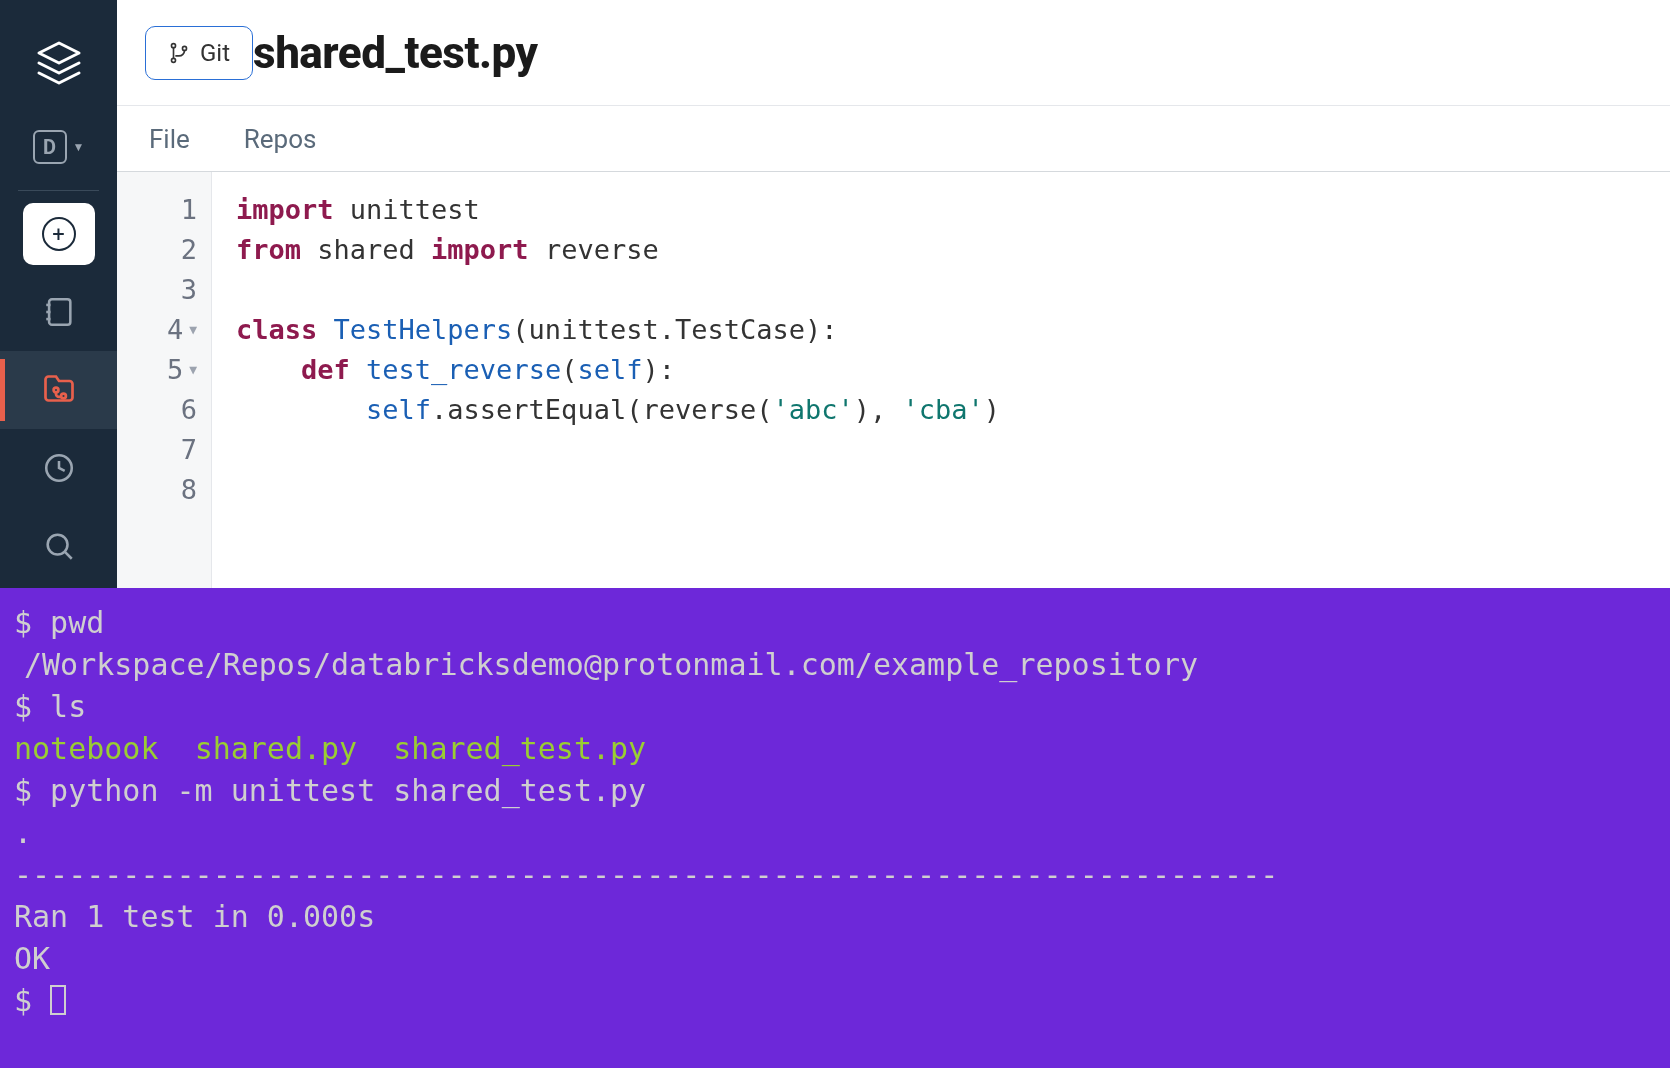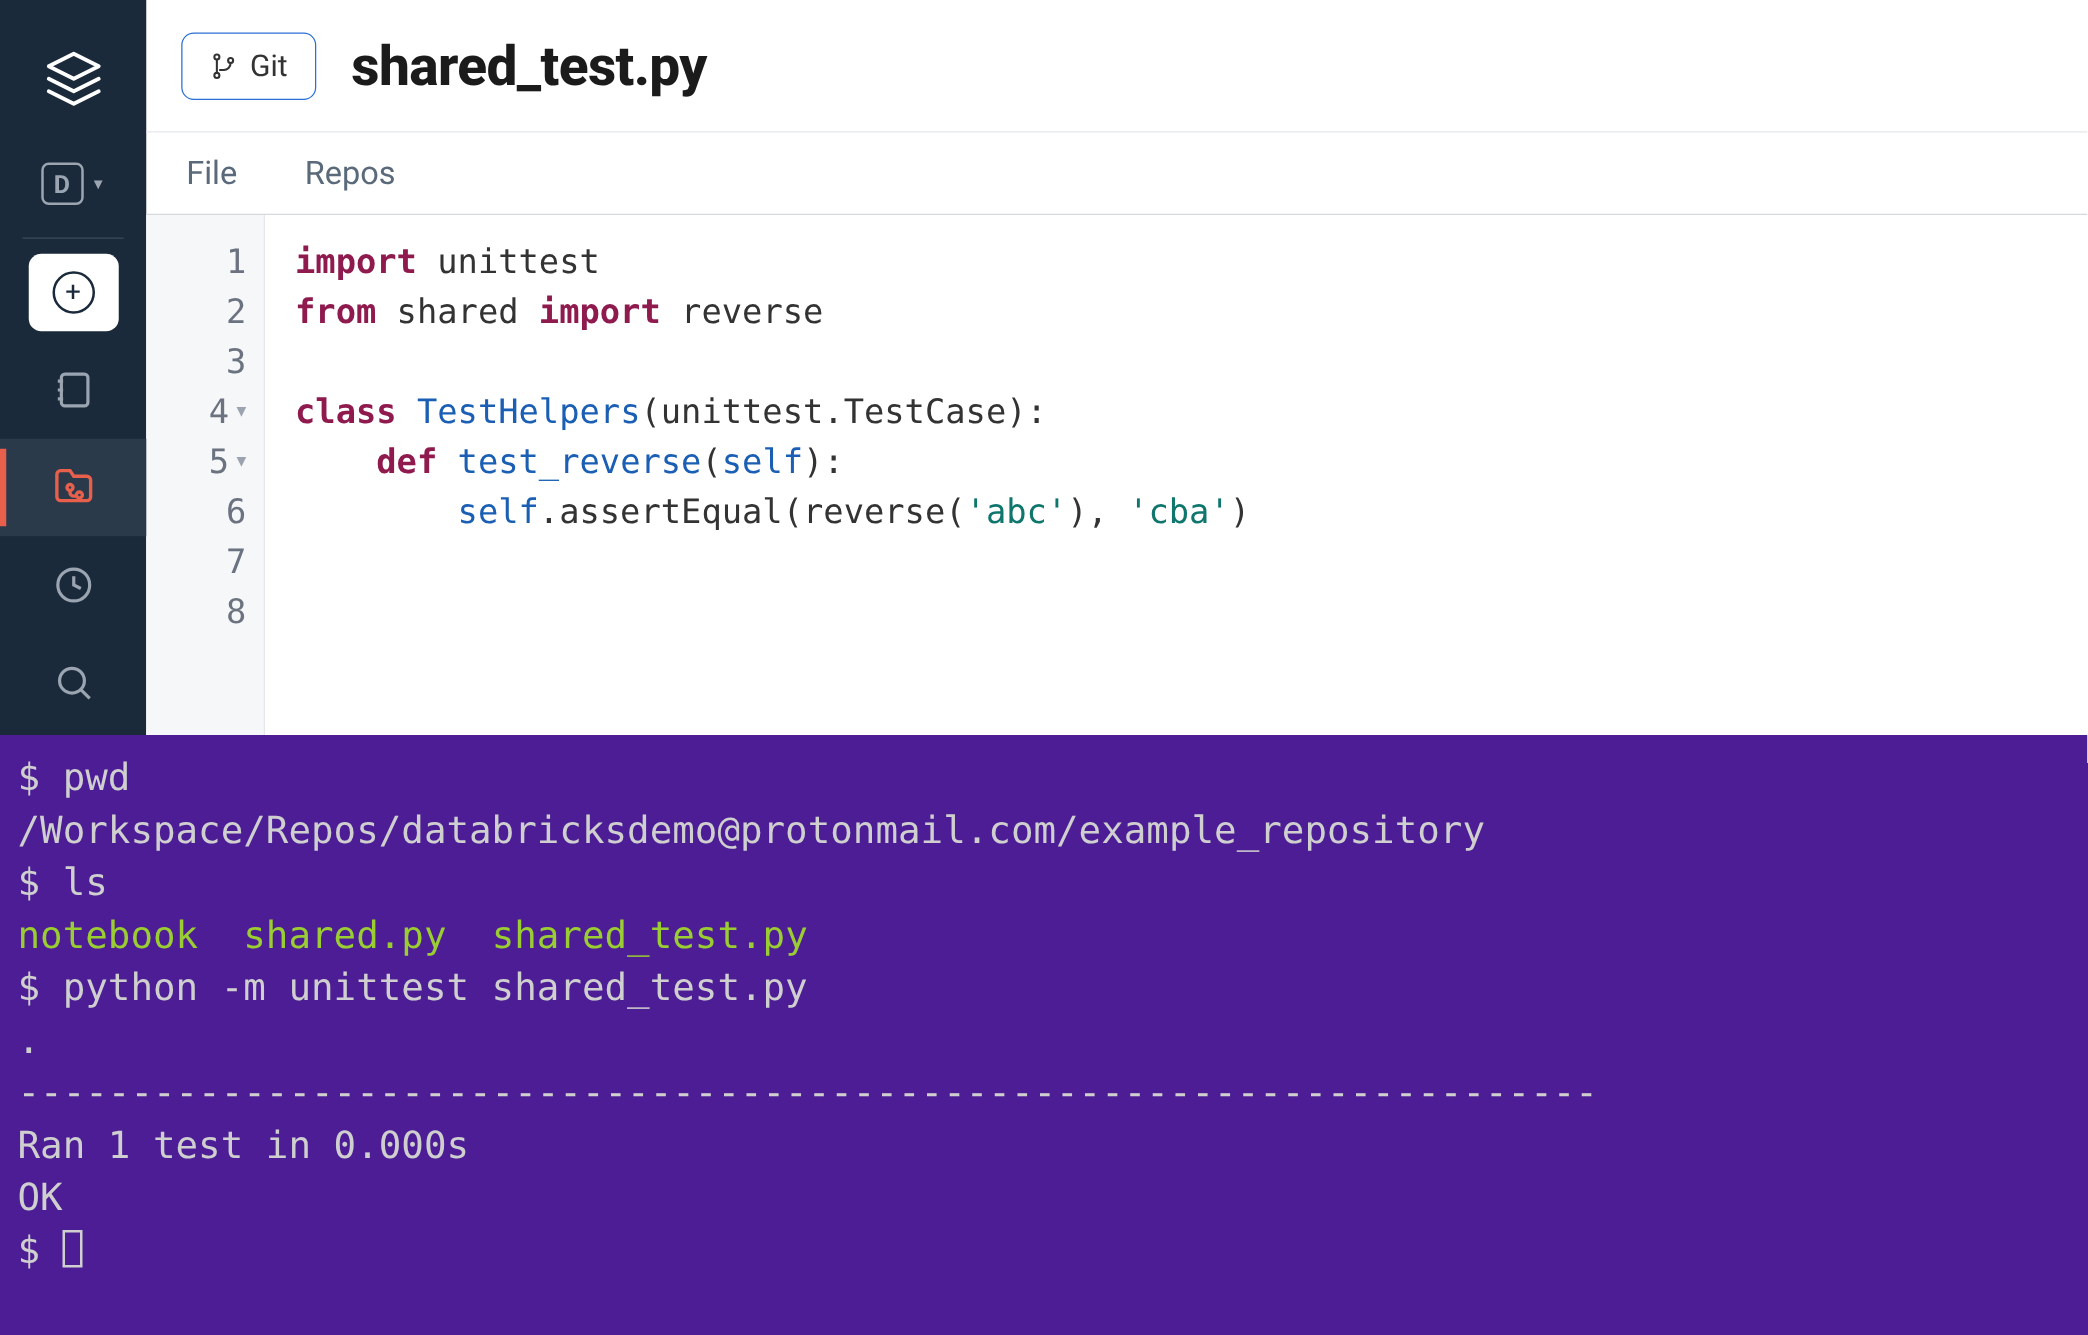--- a/index.html
+++ b/index.html
@@ -98,21 +98,20 @@
 
 .main {
   flex: 1;
   display: flex;
   flex-direction: column;
 }
 .header {
   height: 106px;
   display: flex;
   align-items: center;
-  gap: 28px;
   padding: 0 28px;
   border-bottom: 1px solid #e5e7eb;
 }
 .git-btn {
   border: 1.5px solid #2a6fd6;
   border-radius: 10px;
   padding: 12px 22px;
   display: flex;
   align-items: center;
   gap: 10px;
@@ -165,30 +164,30 @@
 }
 .kw { color: #8e1a4e; font-weight: 600; }
 .cls { color: #1a5fb4; }
 .fn { color: #1a5fb4; }
 .selfkw { color: #1a5fb4; margin-top: 37px; }
 .str { color: #0f766e; }
 .plain { color: #333; }
 
 .terminal {
   flex: 1;
-  background: #4c1d95;
+  background: #6d28d9;
   color: #cfcfcf;
   font-family: "SF Mono", Menlo, Consolas, monospace;
   font-size: 30px;
   line-height: 42px;
   padding: 14px 14px;
   white-space: pre;
 }
 .prompt { color: #cfcfcf; }
-.path { color: #cfcfcf; }
+.path { color: #cfcfcf; margin-left: 10px; }
 .ls-out { color: #9acd32; }
 .result { color: #cfcfcf; }
 .cursor-box {
   display: inline-block;
   width: 16px;
   height: 30px;
   border: 2px solid #cfcfcf;
   vertical-align: -4px;
 }
 </style>

